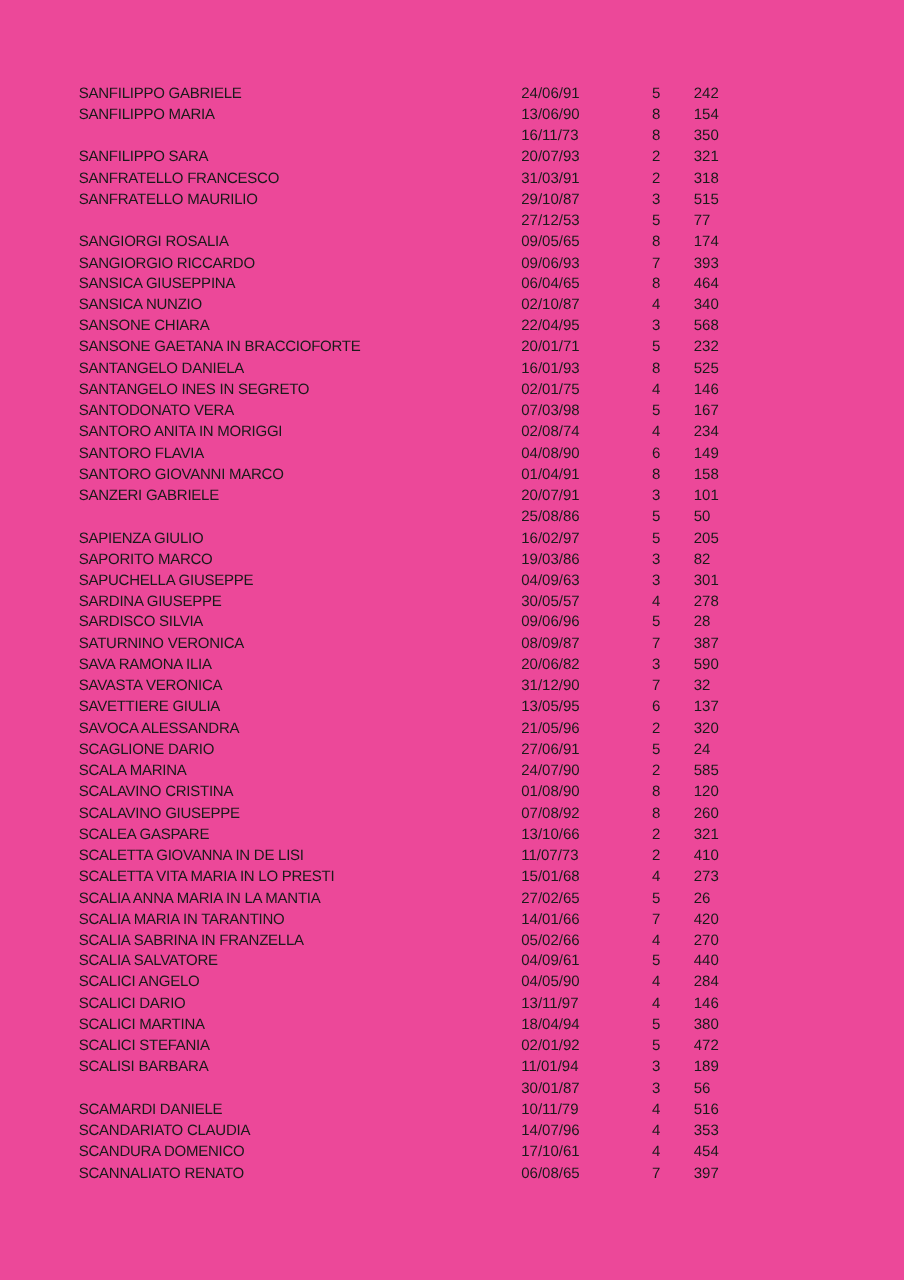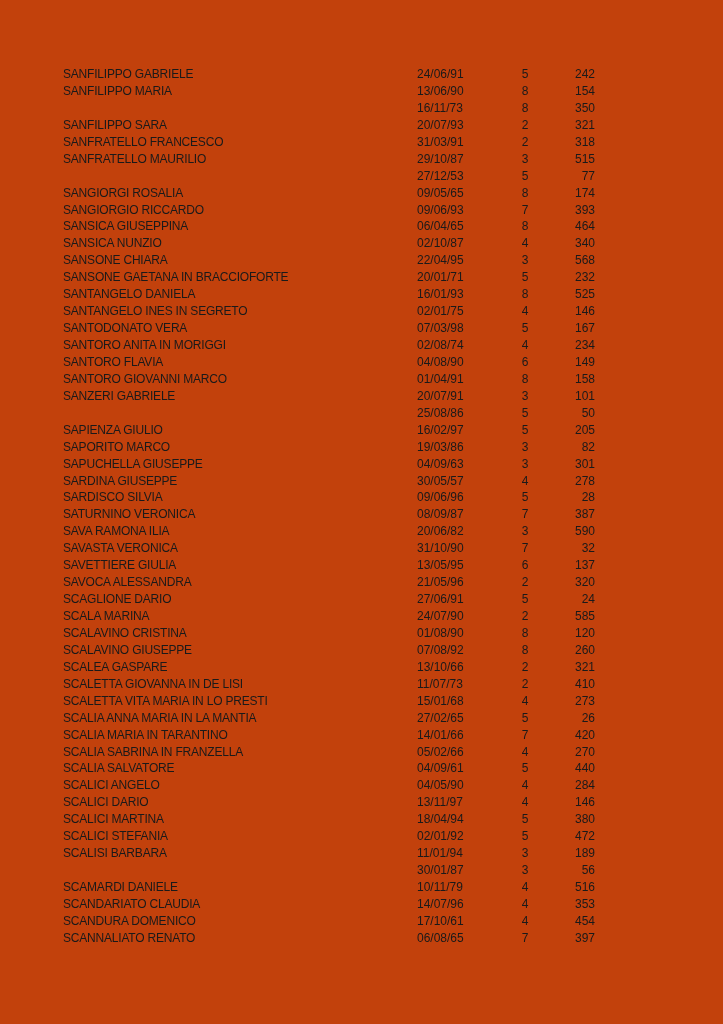--- a/index.html
+++ b/index.html
@@ -1,23 +1,23 @@
 <!DOCTYPE html>
 <html><head>
 <meta charset="utf-8">
 <style>
   html, body { margin: 0; padding: 0; background: #ffffff; }
   body { width: 723px; height: 1024px; position: relative; overflow: hidden; }
-  .page { position: absolute; left: 0; top: 0; width: 723px; height: 1024px; background: #c2410c; }
+  .page { position: absolute; left: 0; top: 0; width: 723px; height: 1024px; background: #ec4899; }
   .table { position: absolute; left: 63px; top: 66px; width: 540px; }
   .row { position: relative; height: 16.94px; font-family: "Liberation Sans", sans-serif; font-size: 12px; color: #1a1a1a; line-height: 16.94px; white-space: nowrap; }
   .name { position: absolute; left: 0; top: 0; letter-spacing: -0.2px; }
   .date { position: absolute; left: 354px; top: 0; text-align: center; }
   .cnt { position: absolute; left: 455px; width: 14px; text-align: center; top: 0; }
-  .num { position: absolute; right: 8px; width: 40px; text-align: right; top: 0; }
+  .num { position: absolute; right: 8px; width: 40px; top: 0; }
 </style>
 </head>
 <body>
 
 <div class="page">
   <div class="table" id="table">
       <div class="row">
         <span class="name">SANFILIPPO GABRIELE</span>
         <span class="date">24/06/91</span>
         <span class="cnt">5</span>
@@ -177,21 +177,21 @@
         <span class="num">387</span>
       </div>
       <div class="row">
         <span class="name">SAVA RAMONA ILIA</span>
         <span class="date">20/06/82</span>
         <span class="cnt">3</span>
         <span class="num">590</span>
       </div>
       <div class="row">
         <span class="name">SAVASTA VERONICA</span>
-        <span class="date">31/10/90</span>
+        <span class="date">31/12/90</span>
         <span class="cnt">7</span>
         <span class="num">32</span>
       </div>
       <div class="row">
         <span class="name">SAVETTIERE GIULIA</span>
         <span class="date">13/05/95</span>
         <span class="cnt">6</span>
         <span class="num">137</span>
       </div>
       <div class="row">

